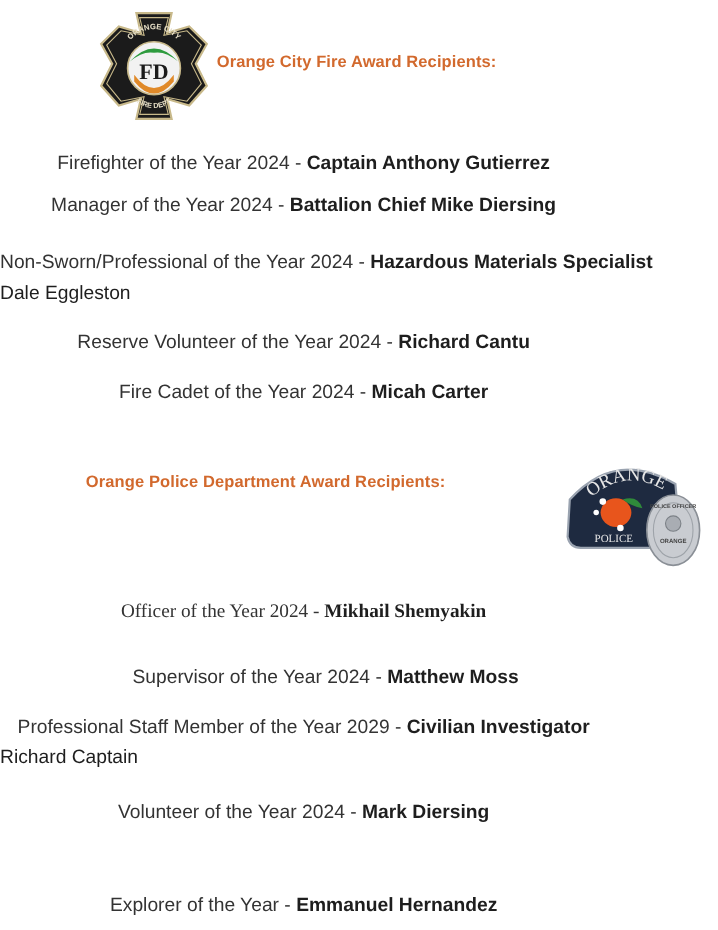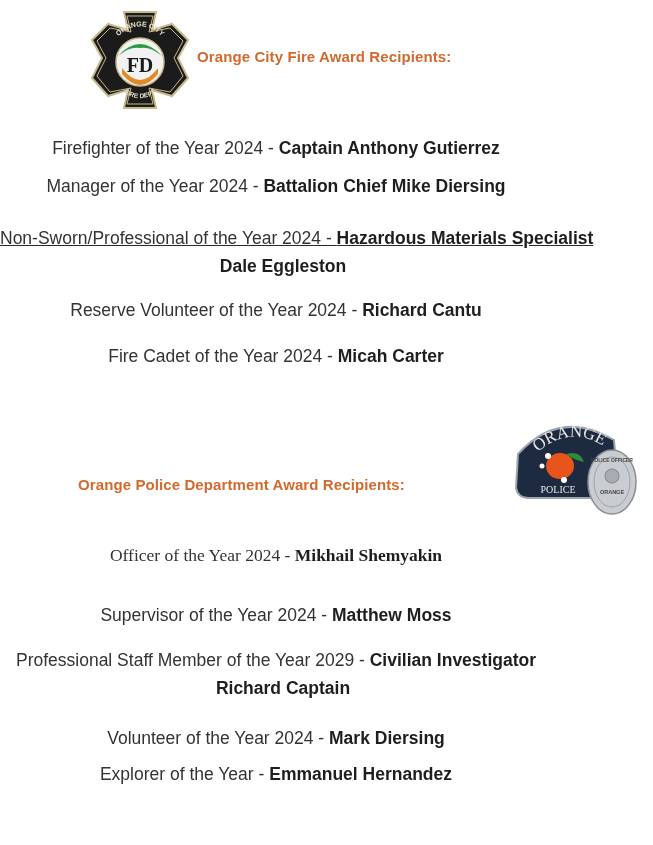--- a/index.html
+++ b/index.html
@@ -3,21 +3,21 @@
   <meta charset="utf-8">
   <style>
     html, body { margin: 0; padding: 0; background: #ffffff; }
     body { width: 653px; height: 845px; position: relative; overflow: hidden;
       font-family: "Liberation Sans", "DejaVu Sans", sans-serif; color: #2a2a2a; }
     .abs { position: absolute; }
     .heading { color: #d2692d; font-weight: bold; font-size: 15px; white-space: nowrap; letter-spacing: 0.1px; }
     .line { position: absolute; left: 0; width: 552px; text-align: center; font-size: 17.5px; white-space: nowrap; color: #2a2a2a; }
     .line .label { font-weight: normal; color: #333; }
     .line .name { font-weight: bold; color: #1e1e1e; }
-    .line2 { position: absolute; left: 0; width: 566px; text-align: center; font-size: 17.5px; font-weight: bold; color: #1e1e1e; }
+    .line2 { position: absolute; left: 0; width: 566px; text-align: left; font-size: 17.5px; font-weight: normal; color: #1e1e1e; }
   </style>
 </head>
 <body>
 
 <div class="abs" style="left:88px; top:10px; width:104px; height:100px;">
   <svg width="104" height="100" viewBox="0 0 104 100">
     <defs>
       <path id="topArc" d="M26,34 A28,28 0 0 1 78,34"></path>
       <path id="botArc" d="M30,76 A26,26 0 0 0 74,76"></path>
     </defs>
@@ -33,32 +33,32 @@
 </div>
 
 <div class="abs heading" style="left:197px; top:48px;">Orange City Fire Award Recipients:</div>
 
 <div class="line" style="top:138px;">
   <span class="label">Firefighter of the Year 2024 - </span><span class="name">Captain Anthony Gutierrez</span>
 </div>
 <div class="line" style="top:176px;">
   <span class="label">Manager of the Year 2024 - </span><span class="name">Battalion Chief Mike Diersing</span>
 </div>
-<div class="line" style="top:228px;text-decoration:underline;">
+<div class="line" style="top:228px;">
   <span class="label">Non-Sworn/Professional of the Year 2024 - </span><span class="name">Hazardous Materials Specialist</span>
 </div>
 <div class="line2" style="top:256px;">Dale Eggleston</div>
 <div class="line" style="top:300px;">
   <span class="label">Reserve Volunteer of the Year 2024 - </span><span class="name">Richard Cantu</span>
 </div>
 <div class="line" style="top:346px;">
   <span class="label">Fire Cadet of the Year 2024 - </span><span class="name">Micah Carter</span>
 </div>
 
-<div class="abs heading" style="left:78px; top:476px;text-align:center;">Orange Police Department Award Recipients:</div>
+<div class="abs heading" style="left:78px; top:430px;text-align:center;">Orange Police Department Award Recipients:</div>
 
 <div class="abs" style="left:510px; top:414px; width:130px; height:110px;">
   <svg width="130" height="110" viewBox="0 0 130 110">
     <defs>
       <path id="patchArc" d="M22,44 Q58,6 100,36"></path>
     </defs>
     <path d="M8,40 Q50,-6 104,26 L108,72 Q104,84 92,84 L18,84 Q8,84 6,74 Z" fill="#1e2a40" stroke="#9aa3b0" stroke-width="2"></path>
     <text font-family="Liberation Serif, serif" font-size="17" fill="#e6e6e6"><textPath href="#patchArc" startOffset="50%" text-anchor="middle">ORANGE</textPath></text>
     <ellipse cx="50" cy="52" rx="14" ry="13" fill="#e8551c"></ellipse>
     <path d="M56,40 Q70,36 74,48 Q64,46 56,40 Z" fill="#2f8a3a"></path>
@@ -70,25 +70,25 @@
     <ellipse cx="102" cy="68" rx="18" ry="25" fill="none" stroke="#9ea3a9" stroke-width="1"></ellipse>
     <circle cx="102" cy="62" r="7" fill="#a9adb3" stroke="#7c8187" stroke-width="1"></circle>
     <text x="102" y="48" text-anchor="middle" font-family="Liberation Sans, sans-serif" font-size="5" font-weight="bold" fill="#444">POLICE OFFICER</text>
     <text x="102" y="80" text-anchor="middle" font-family="Liberation Sans, sans-serif" font-size="5.5" font-weight="bold" fill="#444">ORANGE</text>
   </svg>
 </div>
 
 <div class="line" style="top:545px;font-family:Liberation Serif, serif;">
   <span class="label">Officer of the Year 2024 - </span><span class="name">Mikhail Shemyakin</span>
 </div>
-<div class="line" style="top:605px;">
+<div class="line" style="top:605px;padding-left:20px;">
   <span class="label">Supervisor of the Year 2024 - </span><span class="name">Matthew Moss</span>
 </div>
 <div class="line" style="top:650px;">
   <span class="label">Professional Staff Member of the Year 2029 - </span><span class="name">Civilian Investigator</span>
 </div>
 <div class="line2" style="top:678px;">Richard Captain</div>
 <div class="line" style="top:728px;">
   <span class="label">Volunteer of the Year 2024 - </span><span class="name">Mark Diersing</span>
 </div>
-<div class="line" style="top:764px;">
+<div class="line" style="top:812px;">
   <span class="label">Explorer of the Year - </span><span class="name">Emmanuel Hernandez</span>
 </div>
 
 </body></html>

